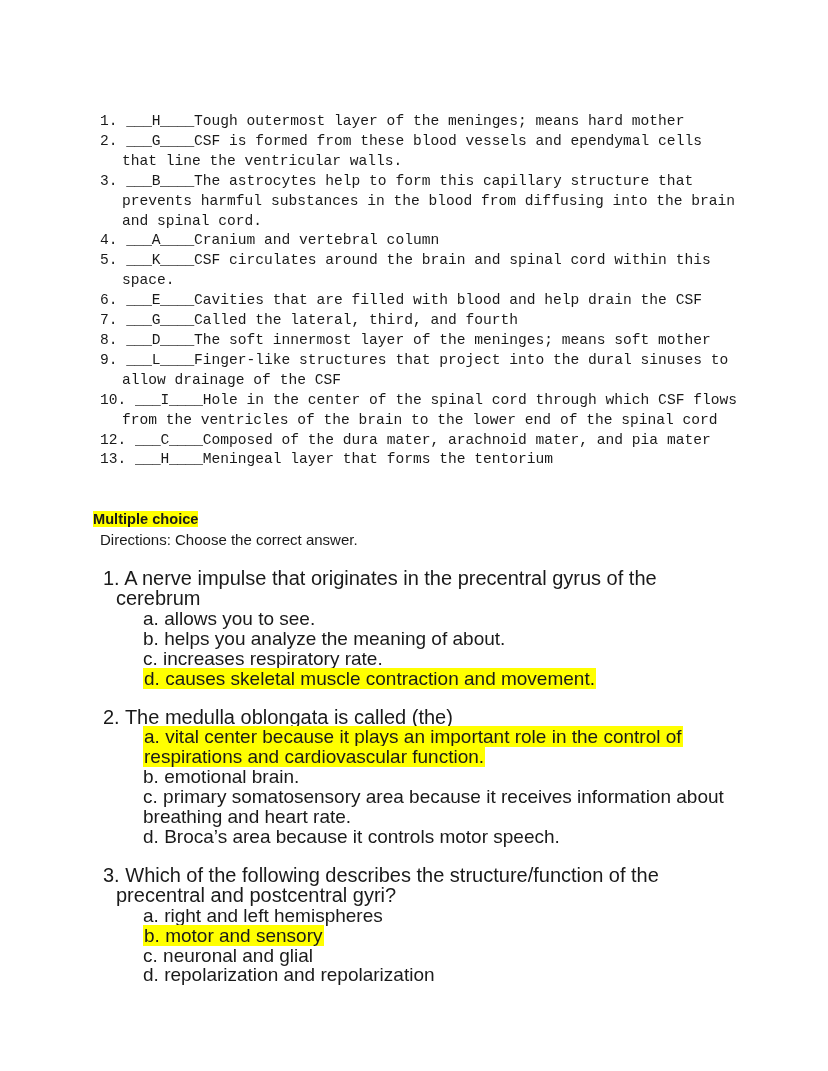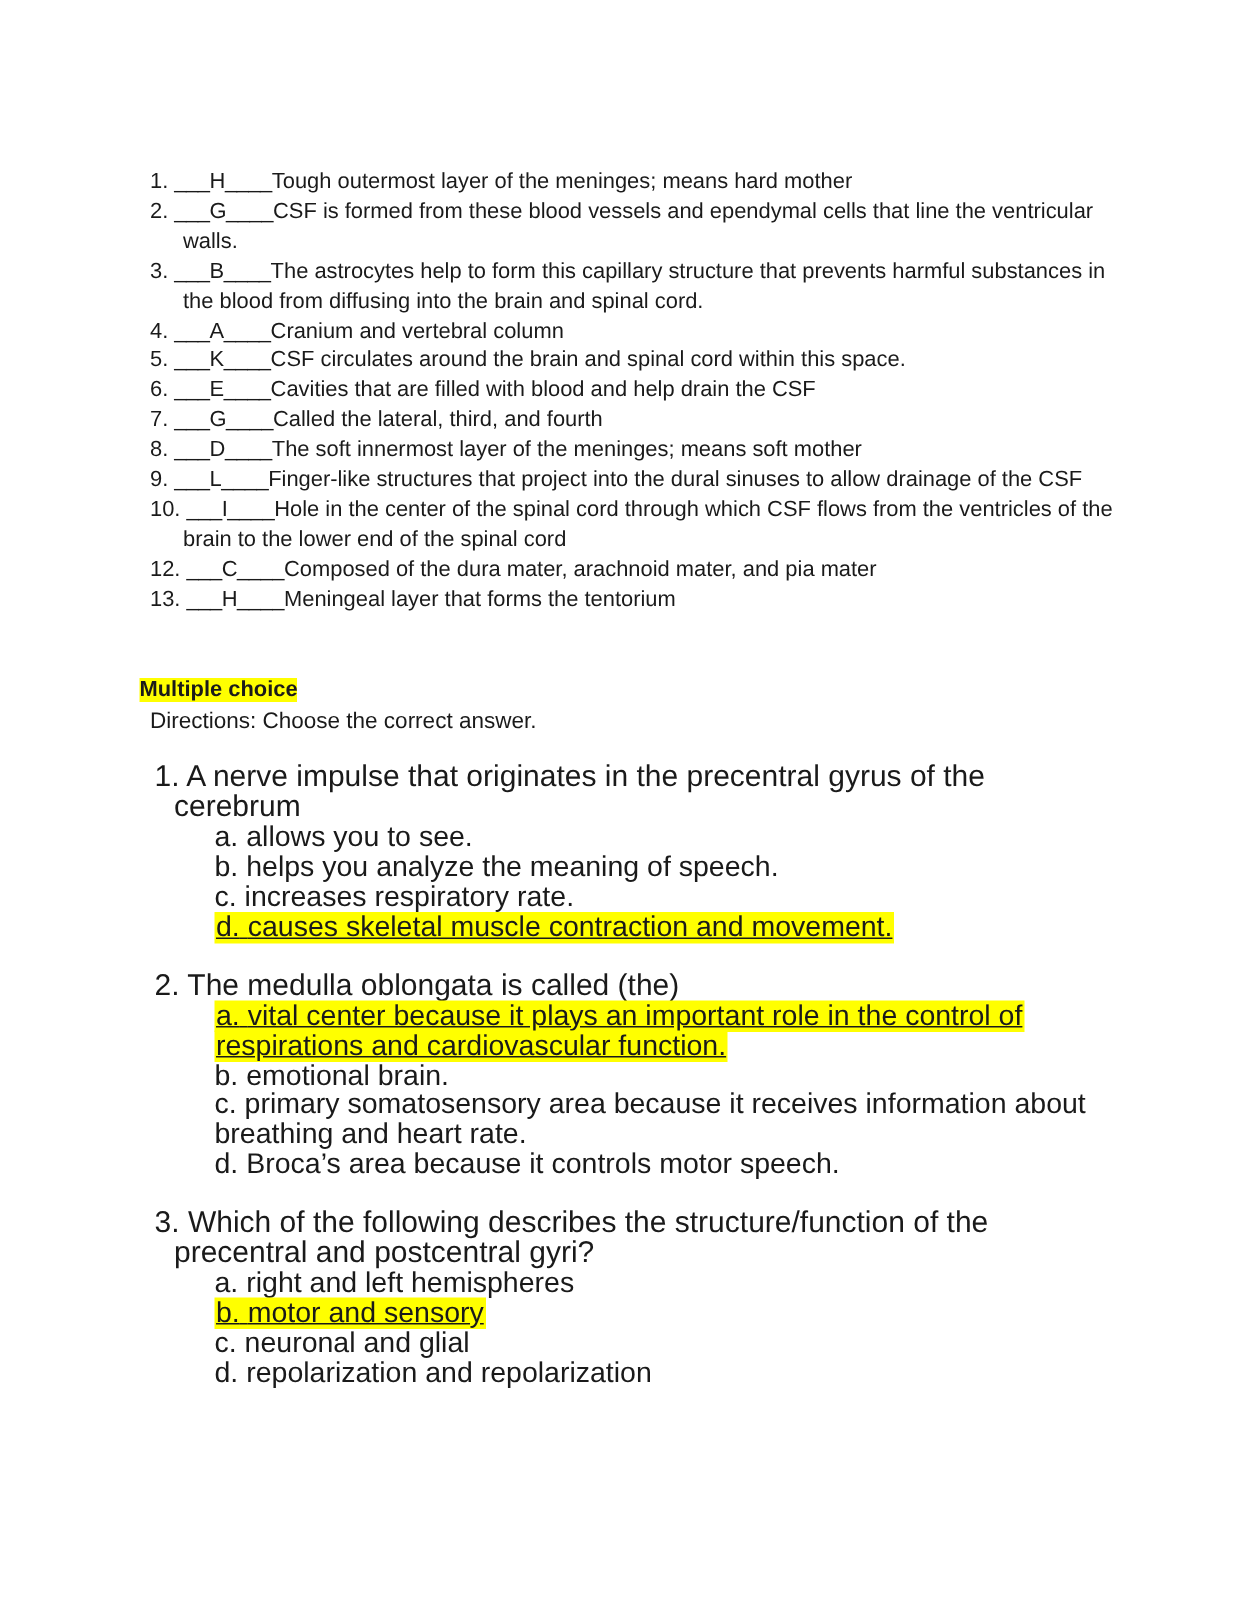--- a/index.html
+++ b/index.html
@@ -29,20 +29,21 @@
     top: 112px;
     width: 650px;
   }
 
   
 
   .match-list {
     margin: 0;
     padding: 0;
     list-style: none;
+    font-family: Liberation Mono, monospace;
   }
 
   .match-item {
     font-size: 14.6px;
     line-height: 19.9px;
     text-indent: -22px;
     padding-left: 22px;
     margin-left: 7px;
     white-space: normal;
   }
@@ -99,21 +100,20 @@
   .choice {
     font-size: 19px;
     line-height: 19.9px;
     margin-left: 50px;
     padding-left: 0;
   }
 
   .choice .hl {
     padding: 0 1px;
     box-decoration-break: clone;
-    text-decoration: underline;
     -webkit-box-decoration-break: clone;
   }
 </style>
 </head>
 <body>
 
 <div class="page">
   <div class="content">
 
     <ul class="match-list" id="match-list">
@@ -137,21 +137,21 @@
       <span class="hl">Multiple choice</span>
     </div>
 
     <div class="directions">Directions: Choose the correct answer.</div>
 
     <div id="mc-list">
         <div class="question-block">
           <div class="question-stem"><span>1.</span> <span>A nerve impulse that originates in the precentral gyrus of the cerebrum</span></div>
           <ul class="choice-list">
             <li class="choice"><span><span>a.</span> <span>allows you to see.</span></span></li>
-            <li class="choice"><span><span>b.</span> <span>helps you analyze the meaning of speech.</span></span></li>
+            <li class="choice"><span><span>b.</span> <span>helps you analyze the meaning of about.</span></span></li>
             <li class="choice"><span><span>c.</span> <span>increases respiratory rate.</span></span></li>
             <li class="choice"><span class="hl"><span>d.</span> <span>causes skeletal muscle contraction and movement.</span></span></li>
           </ul>
         </div>
         <div class="question-block">
           <div class="question-stem"><span>2.</span> <span>The medulla oblongata is called (the)</span></div>
           <ul class="choice-list">
             <li class="choice"><span class="hl"><span>a.</span> <span>vital center because it plays an important role in the control of respirations and cardiovascular function.</span></span></li>
             <li class="choice"><span><span>b.</span> <span>emotional brain.</span></span></li>
             <li class="choice"><span><span>c.</span> <span>primary somatosensory area because it receives information about breathing and heart rate.</span></span></li>

